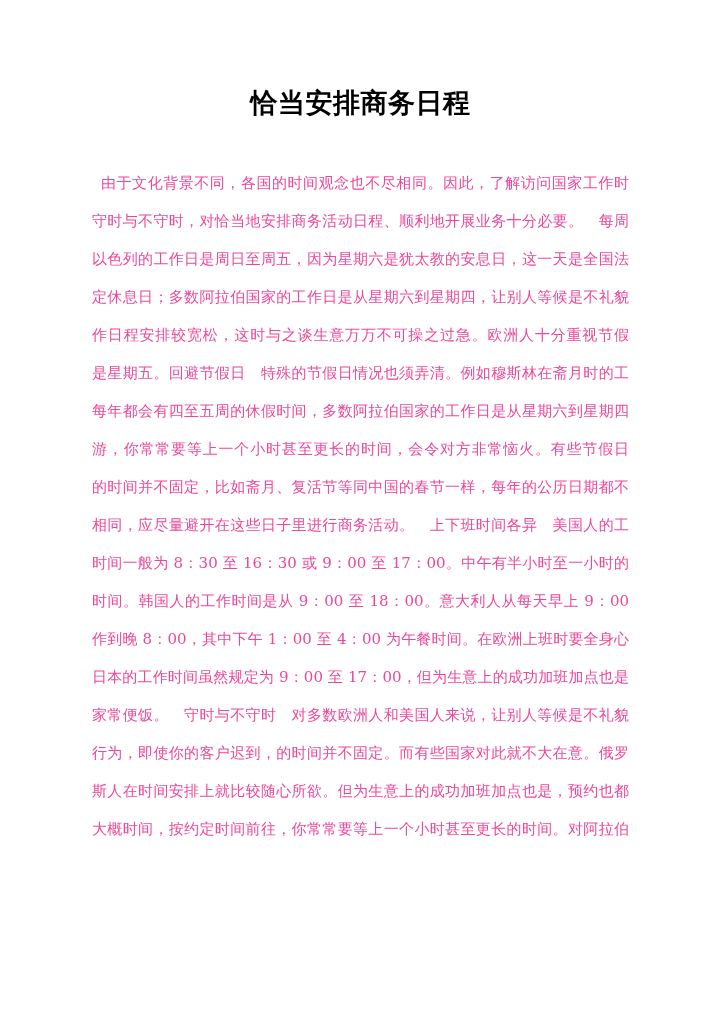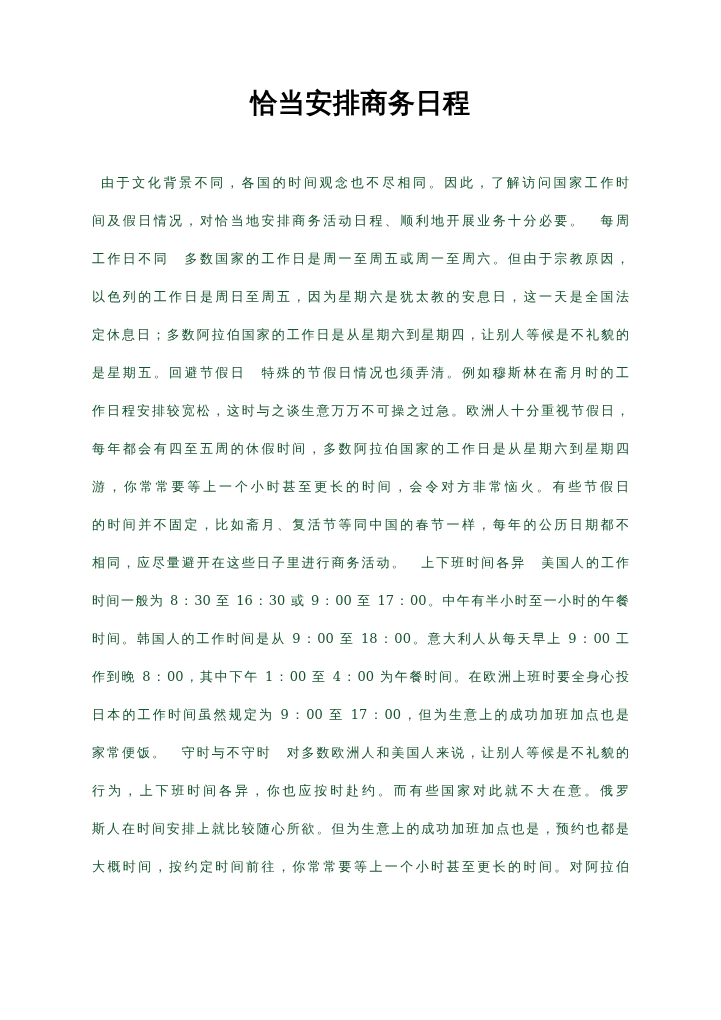--- a/index.html
+++ b/index.html
@@ -25,53 +25,52 @@
     line-height: 34px;
     font-weight: bold;
     letter-spacing: 0.5px;
     color: #000000;
   }
   .doc-body {
     margin-top: 44px;
     padding: 0 92px;
   }
   .body-line {
-    font-size: 13px;
+    font-size: 15px;
     line-height: 38px;
-    color: #14532d;
+    color: #ec4899;
     text-align: justify;
     text-align-last: justify;
     white-space: normal;
     overflow: hidden;
     height: 38px;
   }
   .body-line.first-line {
     text-indent: 9px;
   }
 </style>
 </head>
 <body>
 
 <div class="page">
   <h1 class="doc-title">恰当安排商务日程</h1>
 
   <div class="doc-body">
     <div class="body-line first-line">由于文化背景不同，各国的时间观念也不尽相同。因此，了解访问国家工作时</div>
-    <div class="body-line">间及假日情况，对恰当地安排商务活动日程、顺利地开展业务十分必要。　每周</div>
-    <div class="body-line">工作日不同　多数国家的工作日是周一至周五或周一至周六。但由于宗教原因，</div>
+    <div class="body-line">守时与不守时，对恰当地安排商务活动日程、顺利地开展业务十分必要。　每周</div>
     <div class="body-line">以色列的工作日是周日至周五，因为星期六是犹太教的安息日，这一天是全国法</div>
     <div class="body-line">定休息日；多数阿拉伯国家的工作日是从星期六到星期四，让别人等候是不礼貌的</div>
+    <div class="body-line">作日程安排较宽松，这时与之谈生意万万不可操之过急。欧洲人十分重视节假日，</div>
     <div class="body-line">是星期五。回避节假日　特殊的节假日情况也须弄清。例如穆斯林在斋月时的工</div>
-    <div class="body-line">作日程安排较宽松，这时与之谈生意万万不可操之过急。欧洲人十分重视节假日，</div>
     <div class="body-line">每年都会有四至五周的休假时间，多数阿拉伯国家的工作日是从星期六到星期四</div>
     <div class="body-line">游，你常常要等上一个小时甚至更长的时间，会令对方非常恼火。有些节假日</div>
     <div class="body-line">的时间并不固定，比如斋月、复活节等同中国的春节一样，每年的公历日期都不</div>
     <div class="body-line">相同，应尽量避开在这些日子里进行商务活动。　上下班时间各异　美国人的工作</div>
     <div class="body-line">时间一般为 8：30 至 16：30 或 9：00 至 17：00。中午有半小时至一小时的午餐</div>
     <div class="body-line">时间。韩国人的工作时间是从 9：00 至 18：00。意大利人从每天早上 9：00 工</div>
     <div class="body-line">作到晚 8：00，其中下午 1：00 至 4：00 为午餐时间。在欧洲上班时要全身心投</div>
     <div class="body-line">日本的工作时间虽然规定为 9：00 至 17：00，但为生意上的成功加班加点也是</div>
     <div class="body-line">家常便饭。　守时与不守时　对多数欧洲人和美国人来说，让别人等候是不礼貌的</div>
-    <div class="body-line">行为，上下班时间各异，你也应按时赴约。而有些国家对此就不大在意。俄罗</div>
+    <div class="body-line">行为，即使你的客户迟到，的时间并不固定。而有些国家对此就不大在意。俄罗</div>
     <div class="body-line">斯人在时间安排上就比较随心所欲。但为生意上的成功加班加点也是，预约也都是</div>
     <div class="body-line">大概时间，按约定时间前往，你常常要等上一个小时甚至更长的时间。对阿拉伯</div>
   </div>
 </div>
 
 </body></html>

